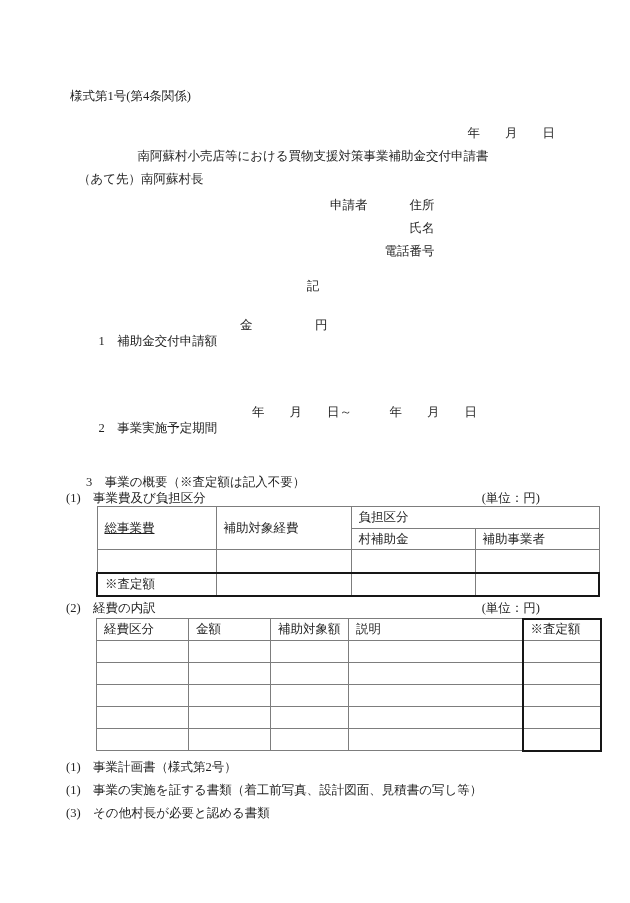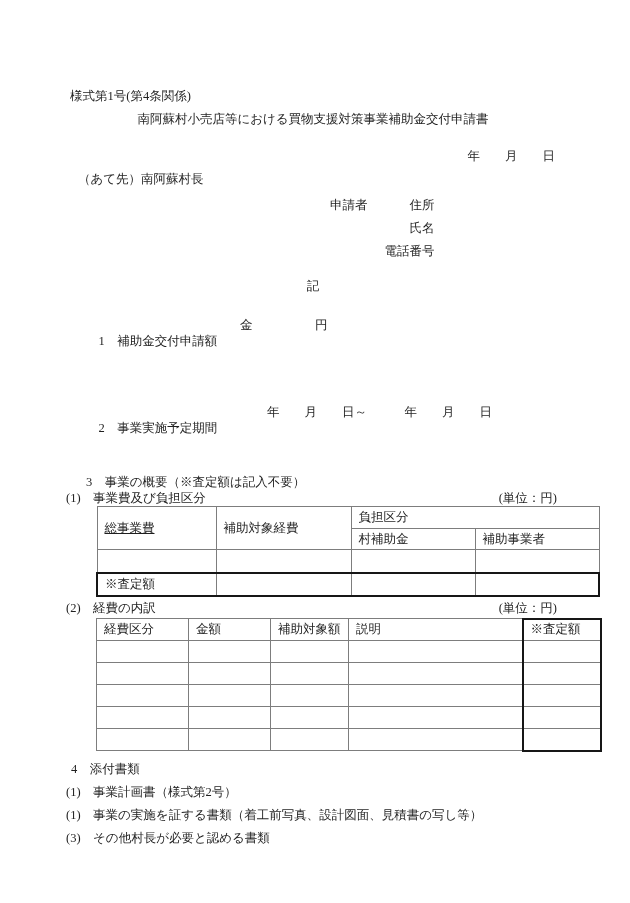--- a/index.html
+++ b/index.html
@@ -30,21 +30,21 @@
 
   .ki { margin-top: 15px; text-align: center; line-height: 16px; }
 
   .item { margin-left: 20px; line-height: 16px; position: relative; white-space: pre; }
   .item-1 { margin-top: 23px; }
   .item-2 { margin-top: 7px; }
   .item-3 { margin-top: 6px; }
   .abs { position: absolute; top: 0; }
 
   .sec-label-row { display: flex; justify-content: space-between; line-height: 16px; gap: 39px; }
-  .sec-label-row .unit { margin-right: 3px; }
+  .sec-label-row .unit { margin-right: 20px; }
   .row-3-2 { margin-top: 3px; }
 
   table { border-collapse: collapse; table-layout: fixed; margin-left: 30px; width: 504px; }
   td { border: 1px solid #7d7d7d; padding: 1px 7px; font-size: 12.5px; overflow: hidden; }
 
   .t1 .r1 td { height: 22px; }
   .t1 .r2 td { height: 21px; }
   .t1 .r3 td { height: 23px; }
   .t1 .r4 td { height: 23px; }
   .t1 .c1 { width: 119px; text-decoration: underline; }
@@ -69,23 +69,23 @@
   .sec4-label { margin-top: 9px; margin-left: 5px; }
   .attach { margin-top: 7px; white-space: pre; }
 </style>
 </head>
 <body>
 
 <div class="page">
 
   <div class="line form-number">様式第1号(第4条関係)</div>
 
+  <div class="line date-line">年　　月　　日</div>
+
   <div class="line title">南阿蘇村小売店等における買物支援対策事業補助金交付申請書</div>
-
-  <div class="line date-line">年　　月　　日</div>
 
   <div class="line addressee">（あて先）南阿蘇村長</div>
 
   <div class="applicant">
     <span class="app-label">申請者</span>
     <div class="app-fields">
       <div>住所</div>
       <div>氏名</div>
       <div>電話番号</div>
     </div>
@@ -95,21 +95,21 @@
   <div class="ki">記</div>
 
   <div class="item item-1">
     <span>1　補助金交付申請額</span>
     <span class="abs" style="left:154px">金</span>
     <span class="abs" style="left:229px">円</span>
   </div>
 
   <div class="item item-2">
     <span>2　事業実施予定期間</span>
-    <span class="abs" style="left:181px">年　　月　　日～　　　年　　月　　日</span>
+    <span class="abs" style="left:166px">年　　月　　日～　　　年　　月　　日</span>
   </div>
 
   <div class="item item-3">3　事業の概要（※査定額は記入不要）</div>
 
   <div class="sec-label-row">
     <span>(1)　事業費及び負担区分</span>
     <span class="unit">(単位：円)</span>
   </div>
 
   <table class="t1">
@@ -183,18 +183,17 @@
     <tr>
       <td></td>
           <td></td>
           <td></td>
           <td></td>
           <td></td>
     </tr>
   </tbody>
     </table>
 
-  <div class="line sec4-label">4　添付書類</div>
   <div class="line attach">(1)　事業計画書（様式第2号）</div>
   <div class="line attach">(1)　事業の実施を証する書類（着工前写真、設計図面、見積書の写し等）</div>
   <div class="line attach">(3)　その他村長が必要と認める書類</div>
 
 </div>
 
 </body></html>

